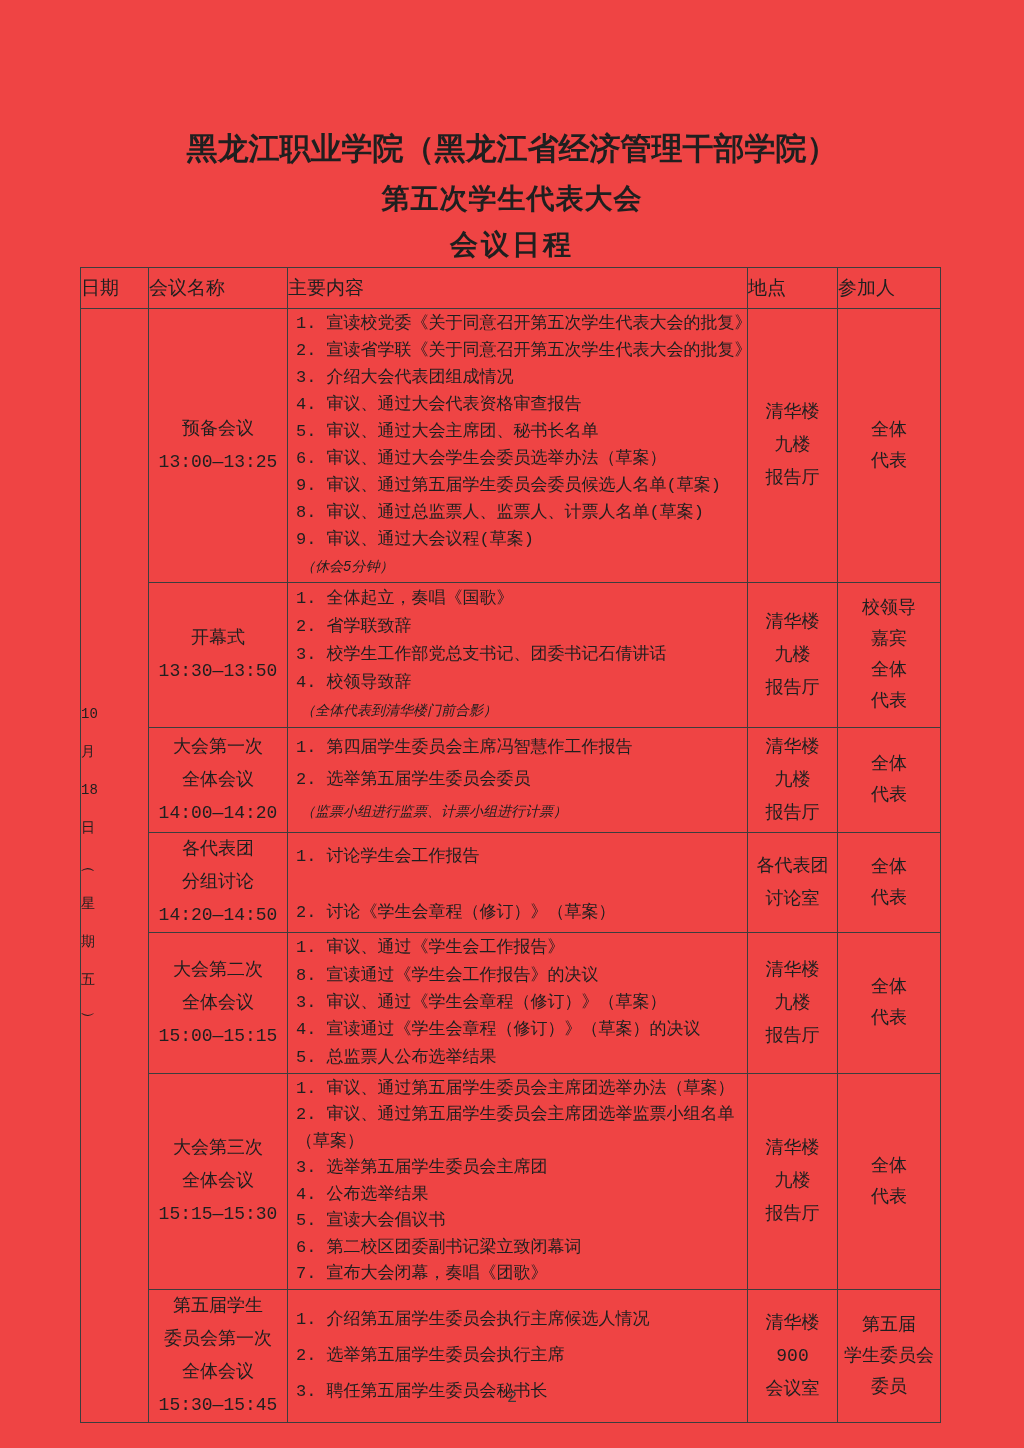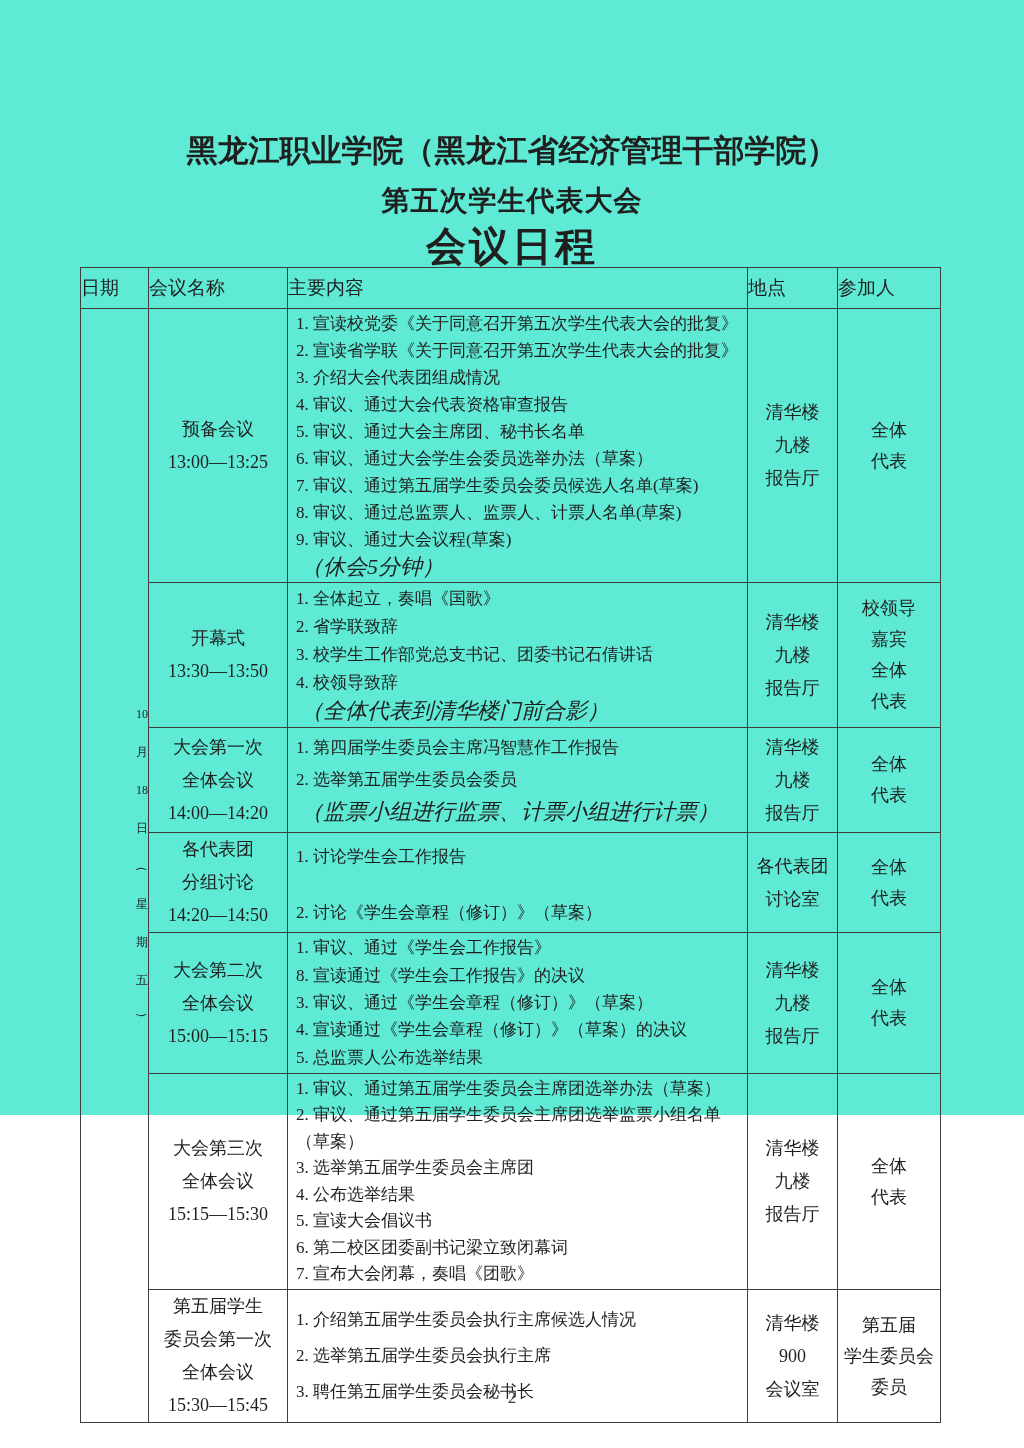--- a/index.html
+++ b/index.html
@@ -1,57 +1,57 @@
 <!DOCTYPE html>
 <html><head>
 <meta charset="utf-8">
 <style>
   html,body{margin:0;padding:0;background:#ffffff;}
   body{
     width:1024px;height:1448px;position:relative;overflow:hidden;
     font-family:"Liberation Serif","DejaVu Serif",serif;
     color:#1f1f1f;
   }
-  .page{position:absolute;inset:0;width:1024px;height:1115px;background:#5eead4;}
+  .page{position:absolute;inset:0;width:1024px;height:1448px;background:#ef4444;font-family:Liberation Mono, monospace;}
 
   .title{position:absolute;left:0;width:1024px;text-align:center;font-weight:bold;white-space:nowrap;}
   .t1{top:130px;font-size:31px;line-height:42px;}
   .t2{top:180px;font-size:28px;line-height:42px;letter-spacing:1px;}
-  .t3{top:224px;font-size:40px;line-height:46px;letter-spacing:3px;}
+  .t3{top:224px;font-size:28px;line-height:46px;letter-spacing:3px;}
 
   table.agenda{
     position:absolute;left:80px;top:267px;width:860px;
     border-collapse:collapse;table-layout:fixed;
   }
   table.agenda th, table.agenda td{
     border:1.4px solid #3d3d3d;padding:0;vertical-align:middle;overflow:hidden;
   }
   table.agenda th{
     height:40px;font-weight:normal;font-size:19px;text-align:left;white-space:nowrap;
   }
   
   tr.r0{height:273px;} tr.r1{height:144px;} tr.r2{height:104px;}
   tr.r3{height:75px;}  tr.r4{height:140px;} tr.r5{height:215px;}
   tr.r6{height:120px;}
 
-  td.cell-date{text-align:right;font-size:12px;}
+  td.cell-date{text-align:left;font-size:14px;}
   td.cell-date .dseg{line-height:38px;white-space:nowrap;}
   td.cell-date .rot{display:inline-block;transform:rotate(90deg);}
 
   td.cell-name, td.cell-loc, td.cell-part{text-align:center;font-size:18px;}
   td.cell-name div, td.cell-loc div, td.cell-part div{line-height:33px;white-space:nowrap;}
   td.cell-part div{line-height:31px;}
 
   td.cell-content{vertical-align:top;}
   td.cell-content .vflex{
     display:flex;flex-direction:column;justify-content:space-evenly;
     align-items:flex-start;padding:0 6px 0 8px;box-sizing:border-box;
   }
   td.cell-content .line{font-size:17px;line-height:24px;white-space:nowrap;}
-  td.cell-content .line.note{font-style:italic;padding-left:5px;font-size:22px;}
+  td.cell-content .line.note{font-style:italic;padding-left:5px;font-size:14px;}
 
   .page-num{position:absolute;left:0;top:1388px;width:1024px;text-align:center;font-size:17px;color:#3a3a3a;}
 </style>
 </head>
 <body>
 
 <div class="page">
 
   <div class="title t1">黑龙江职业学院（黑龙江省经济管理干部学院）</div>
   <div class="title t2">第五次学生代表大会</div>
@@ -92,21 +92,21 @@
             <div>13:00—13:25</div>
           </td>
           <td class="cell-content">
             <div class="vflex" style="height: 273px;">
               <div class="line">1. 宣读校党委《关于同意召开第五次学生代表大会的批复》</div>
               <div class="line">2. 宣读省学联《关于同意召开第五次学生代表大会的批复》</div>
               <div class="line">3. 介绍大会代表团组成情况</div>
               <div class="line">4. 审议、通过大会代表资格审查报告</div>
               <div class="line">5. 审议、通过大会主席团、秘书长名单</div>
               <div class="line">6. 审议、通过大会学生会委员选举办法（草案）</div>
-              <div class="line">7. 审议、通过第五届学生委员会委员候选人名单(草案)</div>
+              <div class="line">9. 审议、通过第五届学生委员会委员候选人名单(草案)</div>
               <div class="line">8. 审议、通过总监票人、监票人、计票人名单(草案)</div>
               <div class="line">9. 审议、通过大会议程(草案)</div>
               <div class="line note">（休会5分钟）</div>
             </div>
           </td>
           <td class="cell-loc">
             <div>清华楼</div>
             <div>九楼</div>
             <div>报告厅</div>
           </td>

